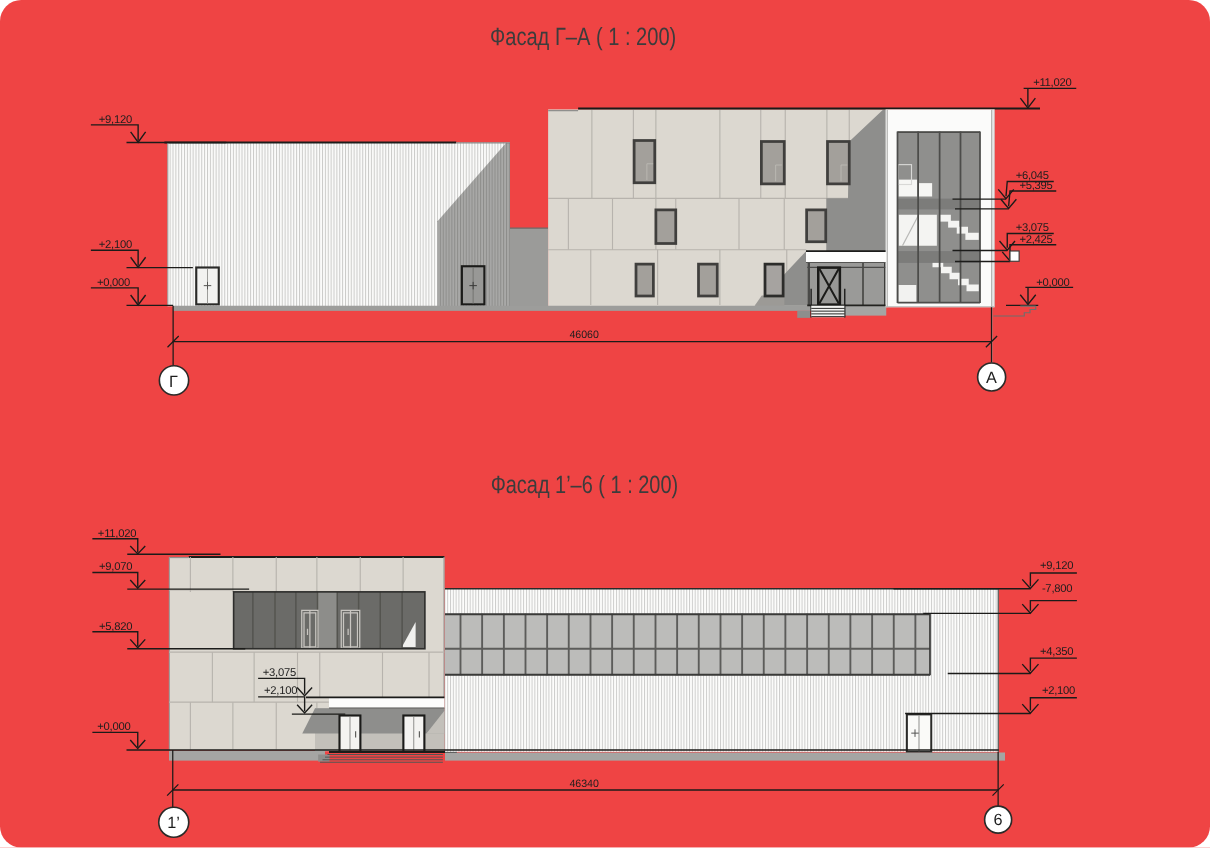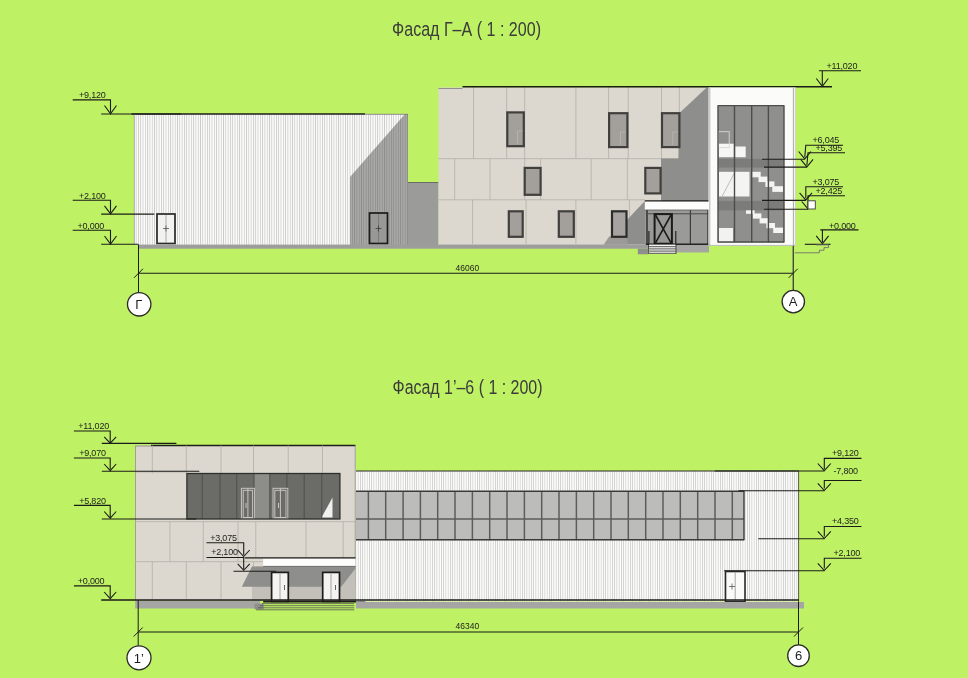--- a/index.html
+++ b/index.html
@@ -1,17 +1,17 @@
 <!DOCTYPE html>
 <html><head>
 <meta charset="utf-8">
 <style>
 html,body{margin:0;padding:0;background:#ffffff;}
-#page{position:relative;width:968px;height:678px;background:#bef264;overflow:hidden;
-font-family:"Liberation Sans", sans-serif;}
+#page{position:relative;width:968px;height:678px;background:#ef4444;overflow:hidden;
+font-family:"Liberation Sans", sans-serif;border-radius:17px;}
 svg{position:absolute;top:0;left:0;opacity:0.999;}
 text{font-family:"Liberation Sans", sans-serif;fill:#1e1e1e;filter:grayscale(1);}
 .lvl{font-size:9px;letter-spacing:-0.2px;}
 .dim{font-size:8.5px;}
 .ttl{font-size:20px;fill:#3c3c3c;}
 .ax{font-size:13px;}
 </style>
 </head>
 <body>
 <div id="page">

